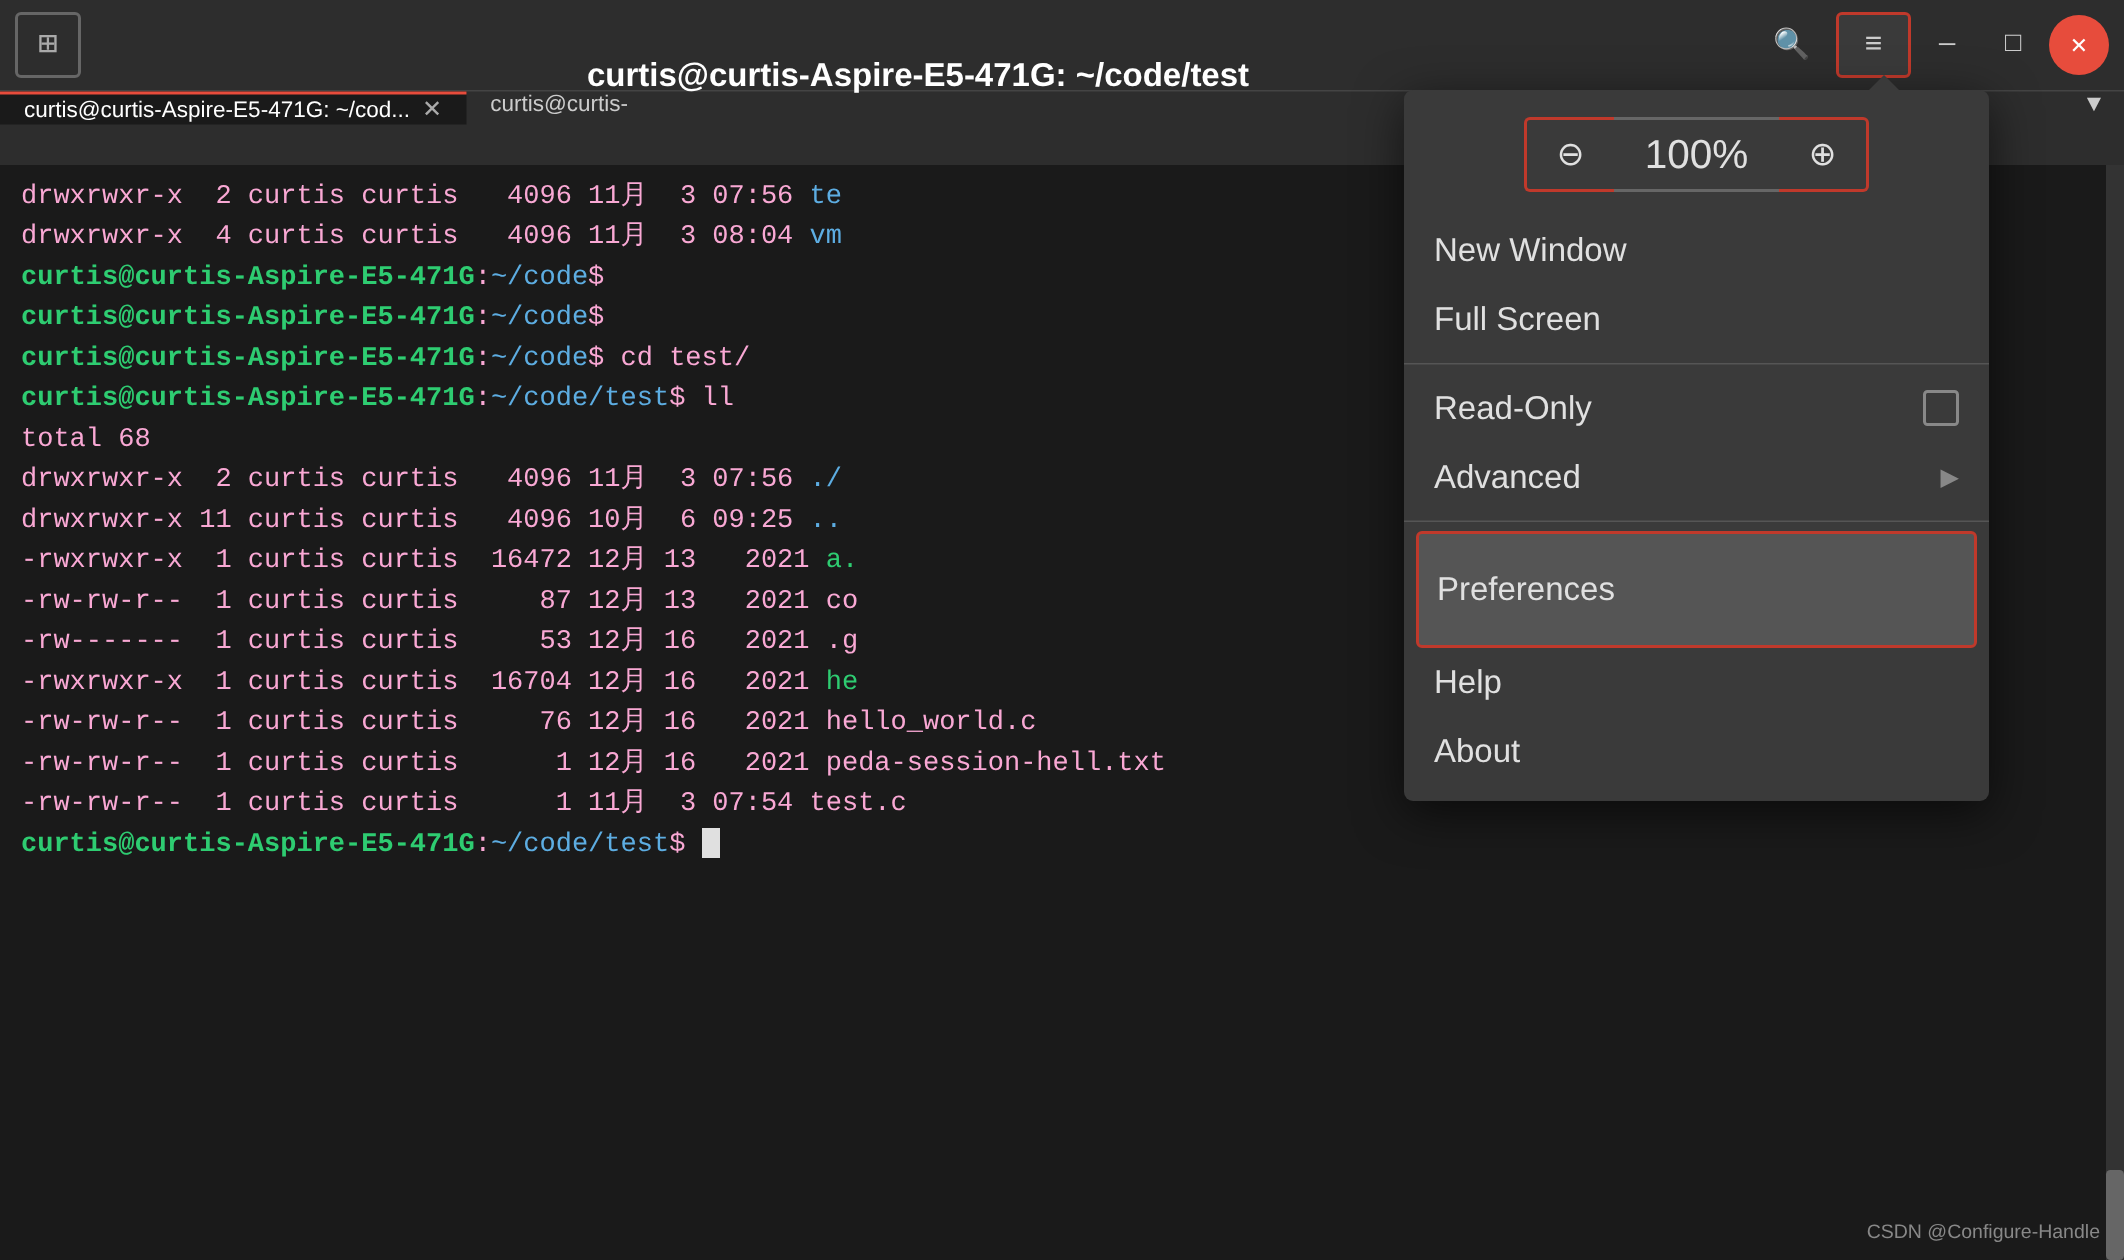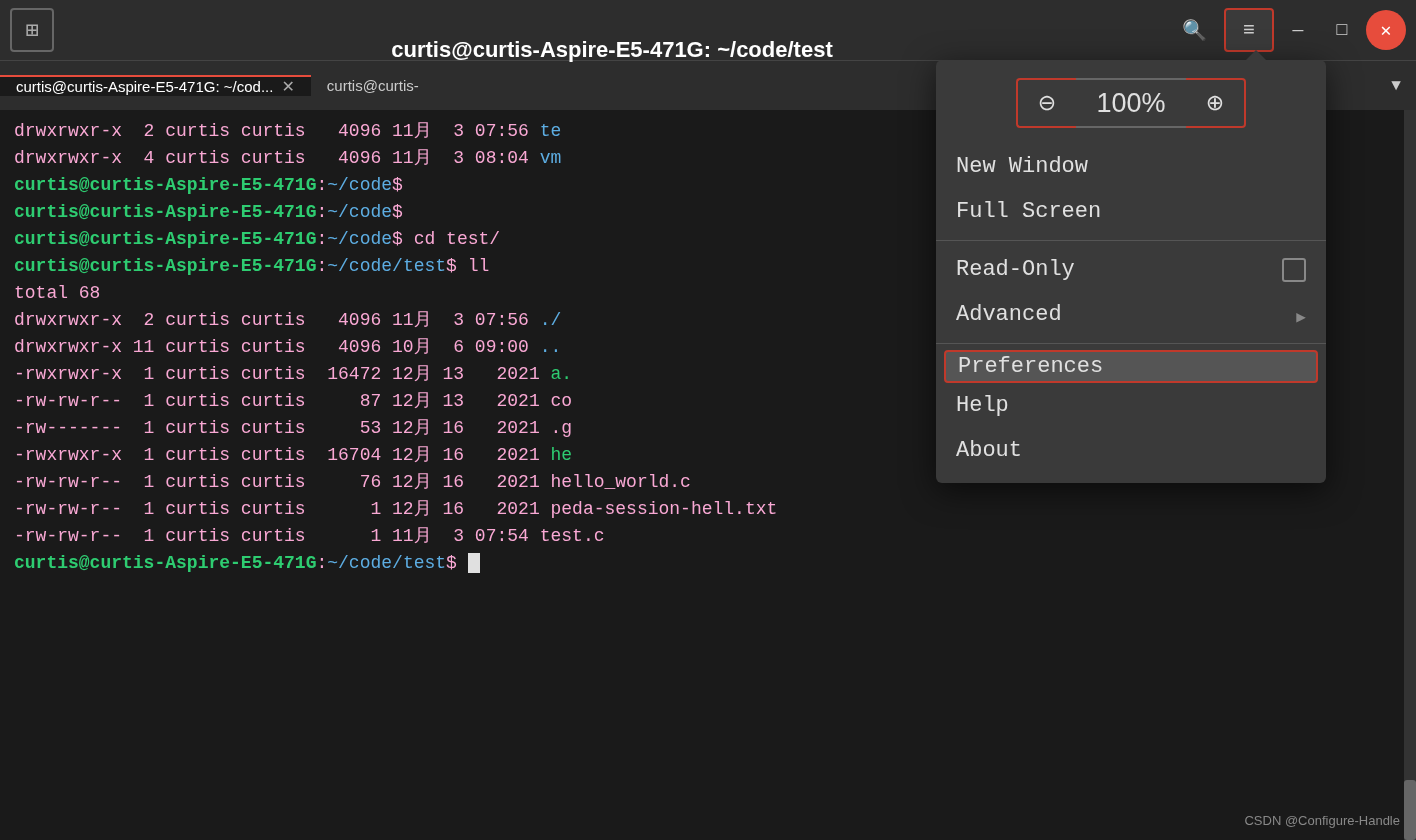--- a/index.html
+++ b/index.html
@@ -86,21 +86,21 @@
       justify-content: center;
       cursor: pointer;
       color: white;
       font-size: 18px;
       font-weight: bold;
     }
 
     
     .tabbar {
       display: flex;
-      align-items: center;
+      align-items: flex-start;
       background: #2d2d2d;
       height: 50px;
       border-top: 1px solid #444;
       padding: 0;
     }
     .tab {
       display: flex;
       align-items: center;
       padding: 0 16px;
       color: #ccc;
@@ -248,34 +248,34 @@
       display: flex;
       align-items: center;
       justify-content: center;
       border-left: none;
       border-right: none;
     }
 
     
     .menu-item {
       display: flex;
-      align-items: flex-end;
+      align-items: center;
       padding: 10px 20px;
       color: #e0e0e0;
-      font-family: Liberation Mono, monospace;
+      font-family: Liberation Sans, sans-serif;
       font-size: 22px;
       cursor: pointer;
       position: relative;
     }
     .menu-item.highlighted {
       background: #555;
       border: 2px solid #c0392b;
       border-radius: 4px;
       margin: 0 8px;
-      padding: 2px 12px;
+      padding: 24px 12px;
     }
     .menu-item-label { flex: 1; }
     .menu-item-checkbox {
       width: 24px;
       height: 24px;
       border: 2px solid #888;
       background: transparent;
       border-radius: 3px;
     }
     .menu-item-arrow {
@@ -331,21 +331,21 @@
 
 <div class="terminal">
   <div class="term-line"><span class="term-white">drwxrwxr-x  2 curtis curtis   4096 11月  3 07:56 </span><span class="term-blue">te</span></div>
   <div class="term-line"><span class="term-white">drwxrwxr-x  4 curtis curtis   4096 11月  3 08:04 </span><span class="term-blue">vm</span></div>
   <div class="term-line"><span class="term-prompt-user">curtis@curtis-Aspire-E5-471G</span><span class="term-white">:</span><span class="term-prompt-path">~/code</span><span class="term-white">$</span></div>
   <div class="term-line"><span class="term-prompt-user">curtis@curtis-Aspire-E5-471G</span><span class="term-white">:</span><span class="term-prompt-path">~/code</span><span class="term-white">$</span></div>
   <div class="term-line"><span class="term-prompt-user">curtis@curtis-Aspire-E5-471G</span><span class="term-white">:</span><span class="term-prompt-path">~/code</span><span class="term-white">$ cd test/</span></div>
   <div class="term-line"><span class="term-prompt-user">curtis@curtis-Aspire-E5-471G</span><span class="term-white">:</span><span class="term-prompt-path">~/code/test</span><span class="term-white">$ ll</span></div>
   <div class="term-line"><span class="term-white">total 68</span></div>
   <div class="term-line"><span class="term-white">drwxrwxr-x  2 curtis curtis   4096 11月  3 07:56 </span><span class="term-blue">./</span></div>
-  <div class="term-line"><span class="term-white">drwxrwxr-x 11 curtis curtis   4096 10月  6 09:00 </span><span class="term-blue">..</span></div>
+  <div class="term-line"><span class="term-white">drwxrwxr-x 11 curtis curtis   4096 10月  6 09:25 </span><span class="term-blue">..</span></div>
   <div class="term-line"><span class="term-white">-rwxrwxr-x  1 curtis curtis  16472 12月 13   2021 </span><span class="term-green">a.</span></div>
   <div class="term-line"><span class="term-white">-rw-rw-r--  1 curtis curtis     87 12月 13   2021 co</span></div>
   <div class="term-line"><span class="term-white">-rw-------  1 curtis curtis     53 12月 16   2021 .g</span></div>
   <div class="term-line"><span class="term-white">-rwxrwxr-x  1 curtis curtis  16704 12月 16   2021 </span><span class="term-green">he</span></div>
   <div class="term-line"><span class="term-white">-rw-rw-r--  1 curtis curtis     76 12月 16   2021 hello_world.c</span></div>
   <div class="term-line"><span class="term-white">-rw-rw-r--  1 curtis curtis      1 12月 16   2021 peda-session-hell.txt</span></div>
   <div class="term-line"><span class="term-white">-rw-rw-r--  1 curtis curtis      1 11月  3 07:54 test.c</span></div>
   <div class="term-line"><span class="term-prompt-user">curtis@curtis-Aspire-E5-471G</span><span class="term-white">:</span><span class="term-prompt-path">~/code/test</span><span class="term-white">$ </span><span class="term-cursor"></span></div>
   <div class="term-watermark">CSDN @Configure-Handle</div>
 </div>

